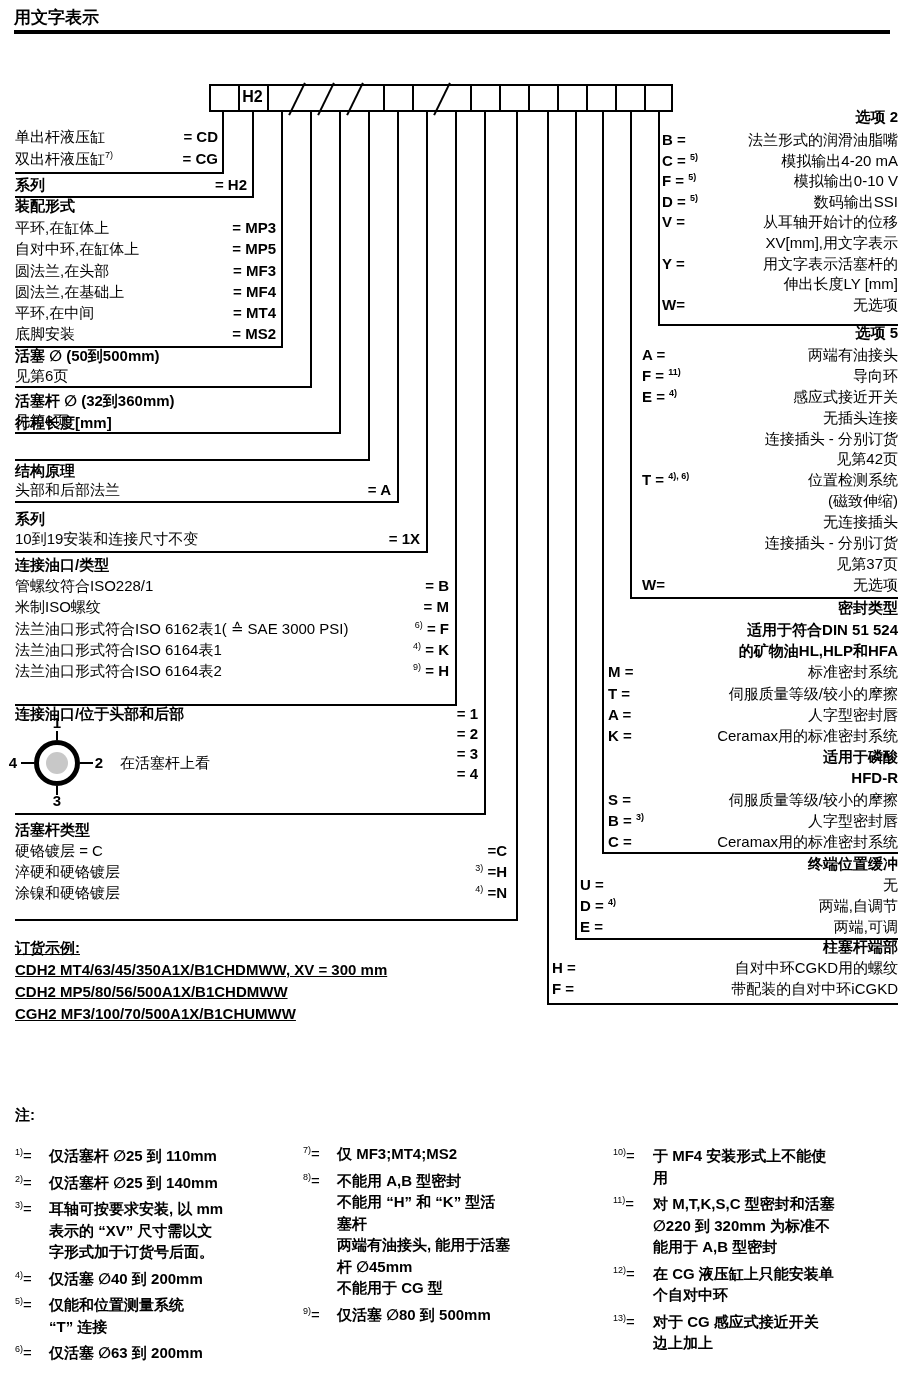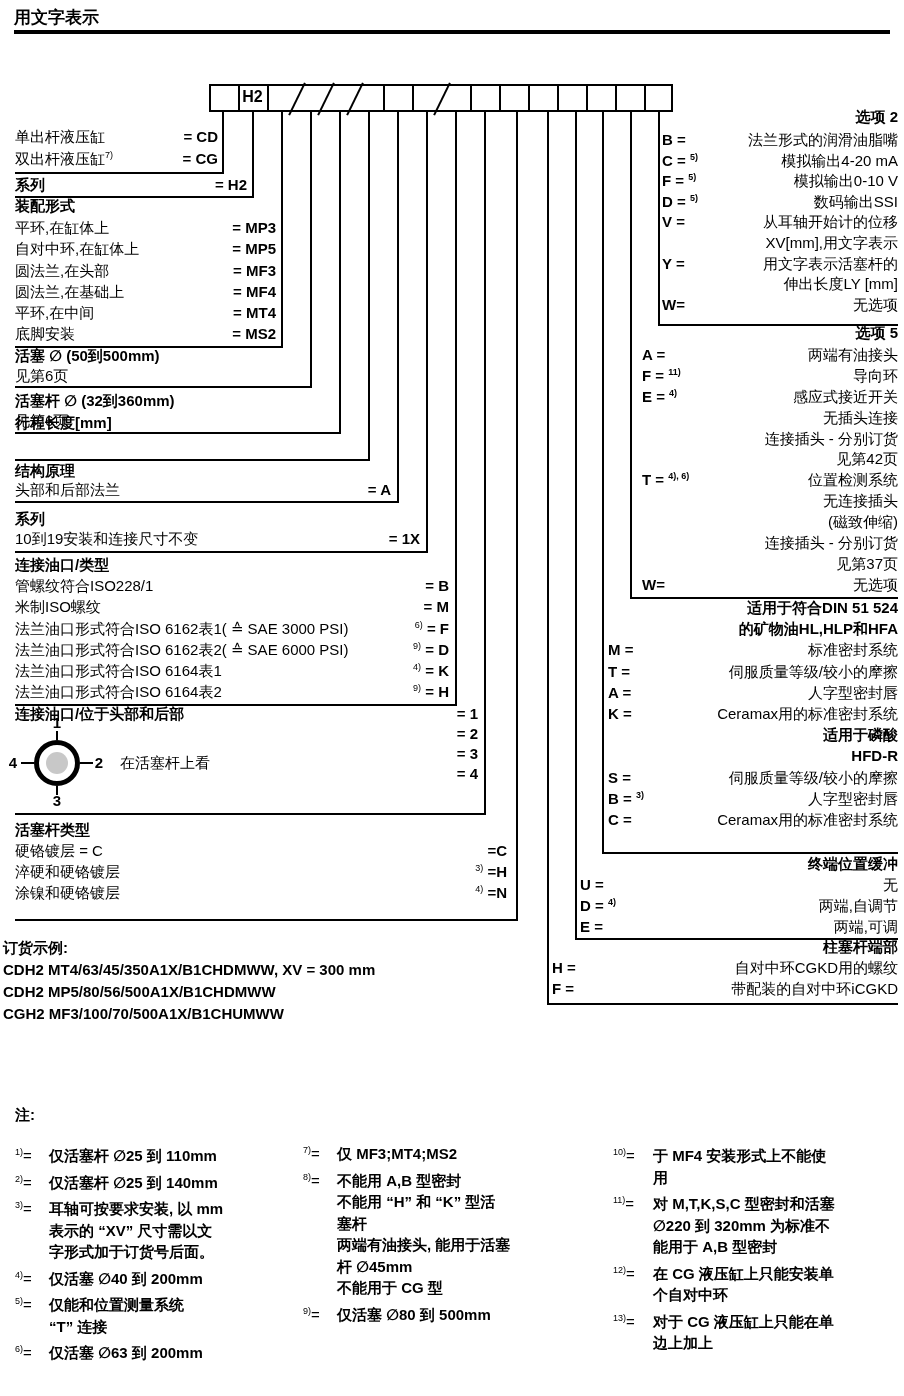--- a/index.html
+++ b/index.html
@@ -22,21 +22,21 @@
   .rgt{white-space:nowrap;}
   .val{font-weight:bold;}
   
   .rsec{position:absolute;white-space:nowrap;}
   .rtitle{font-weight:bold;text-align:right;}
   .rrow{display:flex;justify-content:space-between;}
   .rrow .dsc{flex:1;text-align:right;}
   .ltr{white-space:nowrap;font-weight:bold;}
   .bold{font-weight:bold;}
   
-  .ord{position:absolute;left:3px;font-weight:bold;white-space:nowrap;}
+  .ord{position:absolute;left:15px;font-weight:bold;white-space:nowrap;text-decoration:underline;}
   .ord div{height:22px;line-height:22px;}
   
   .ncol{position:absolute;white-space:nowrap;}
   .nitem{display:flex;margin-bottom:5px;line-height:21.5px;}
   .nm{flex:none;width:34px;}
   .nm-w{flex:none;width:40px;}
   .nl{display:block;font-weight:bold;}
   
   .ring{position:absolute;left:34px;top:740px;width:36px;height:36px;border:5px solid #000;border-radius:50%;background:#fff;}
   .ring-in{position:absolute;left:7px;top:7px;width:22px;height:22px;border-radius:50%;background:#c8c8c8;}
@@ -189,24 +189,20 @@
       </div>
     <div class="lrow" style="height:21.2px">
         <span>米制ISO螺纹</span>
         <span class="rgt"><span class="val">= M</span></span>
       </div>
     <div class="lrow" style="height:21.2px">
         <span>法兰油口形式符合ISO 6162表1( ≙ SAE 3000 PSI)</span>
         <span class="rgt"><sup>6)</sup> <span class="val">= F</span></span>
       </div>
     <div class="lrow" style="height:21.2px">
-        <span>法兰油口形式符合ISO 6162表2( ≙ SAE 6000 PSI)</span>
-        <span class="rgt"><sup>9)</sup> <span class="val">= D</span></span>
-      </div>
-    <div class="lrow" style="height:21.2px">
         <span>法兰油口形式符合ISO 6164表1</span>
         <span class="rgt"><sup>4)</sup> <span class="val">= K</span></span>
       </div>
     <div class="lrow" style="height:21.2px">
         <span>法兰油口形式符合ISO 6164表2</span>
         <span class="rgt"><sup>9)</sup> <span class="val">= H</span></span>
       </div>
   </div>
 
   <div class="lsec" style="top:705px;width:463px">
@@ -315,38 +311,39 @@
         <span class="dsc">连接插头 - 分别订货</span>
       </div>
     <div class="rrow" style="height:20.9px;line-height:20.9px">
         <span class="dsc">见第42页</span>
       </div>
     <div class="rrow" style="height:20.9px;line-height:20.9px">
         <span class="ltr"><b>T =</b> <sup>4), 6)</sup></span>
         <span class="dsc">位置检测系统</span>
       </div>
     <div class="rrow" style="height:20.9px;line-height:20.9px">
+        <span class="dsc">(磁致伸缩)</span>
+      </div>
+    <div class="rrow" style="height:20.9px;line-height:20.9px">
         <span class="dsc">无连接插头</span>
-      </div>
-    <div class="rrow" style="height:20.9px;line-height:20.9px">
-        <span class="dsc">(磁致伸缩)</span>
       </div>
     <div class="rrow" style="height:20.9px;line-height:20.9px">
         <span class="dsc">连接插头 - 分别订货</span>
       </div>
     <div class="rrow" style="height:20.9px;line-height:20.9px">
         <span class="dsc">见第37页</span>
       </div>
     <div class="rrow" style="height:20.9px;line-height:20.9px">
         <span class="ltr"><b>W=</b></span>
         <span class="dsc">无选项</span>
       </div>
   </div>
 
   <div class="rsec" style="left:608px;top:597px;width:290px">
+    <div class="rtitle" style="height:22px;line-height:22px">密封类型</div>
     <div class="rrow" style="height:21.2px;line-height:21.2px">
         <span class="dsc bold">适用于符合DIN 51 524</span>
       </div>
     <div class="rrow" style="height:21.2px;line-height:21.2px">
         <span class="dsc bold">的矿物油HL,HLP和HFA</span>
       </div>
     <div class="rrow" style="height:21.2px;line-height:21.2px">
         <span class="ltr"><b>M =</b></span>
         <span class="dsc">标准密封系统</span>
       </div>
@@ -506,19 +503,19 @@
     <div class="nitem">
         <span class="nm-w"><sup>12)</sup><span>=</span></span>
         <span>
           <span class="nl">在 CG 液压缸上只能安装单</span>
           <span class="nl">个自对中环</span>
         </span>
       </div>
     <div class="nitem">
         <span class="nm-w"><sup>13)</sup><span>=</span></span>
         <span>
-          <span class="nl">对于 CG 液压缸上只能在单</span>
+          <span class="nl">对于 CG 感应式接近开关</span>
           <span class="nl">边上加上</span>
         </span>
       </div>
   </div>
 
 </div>
 
 </body></html>

